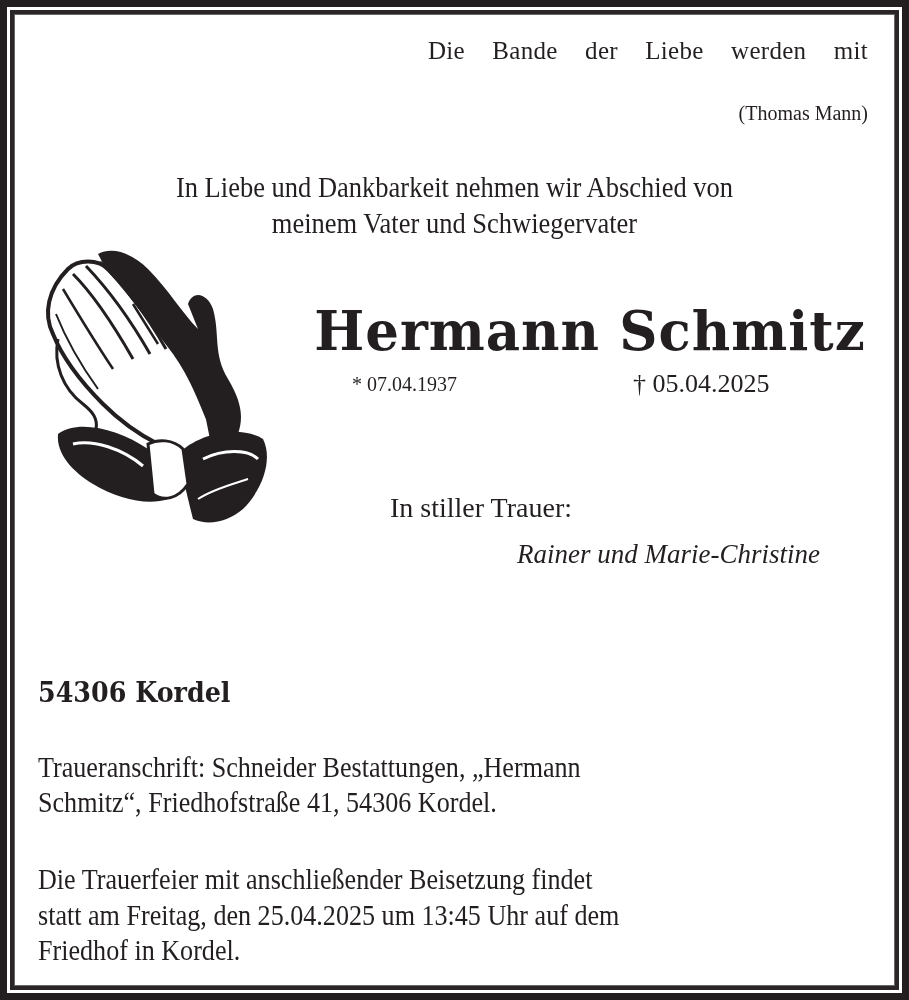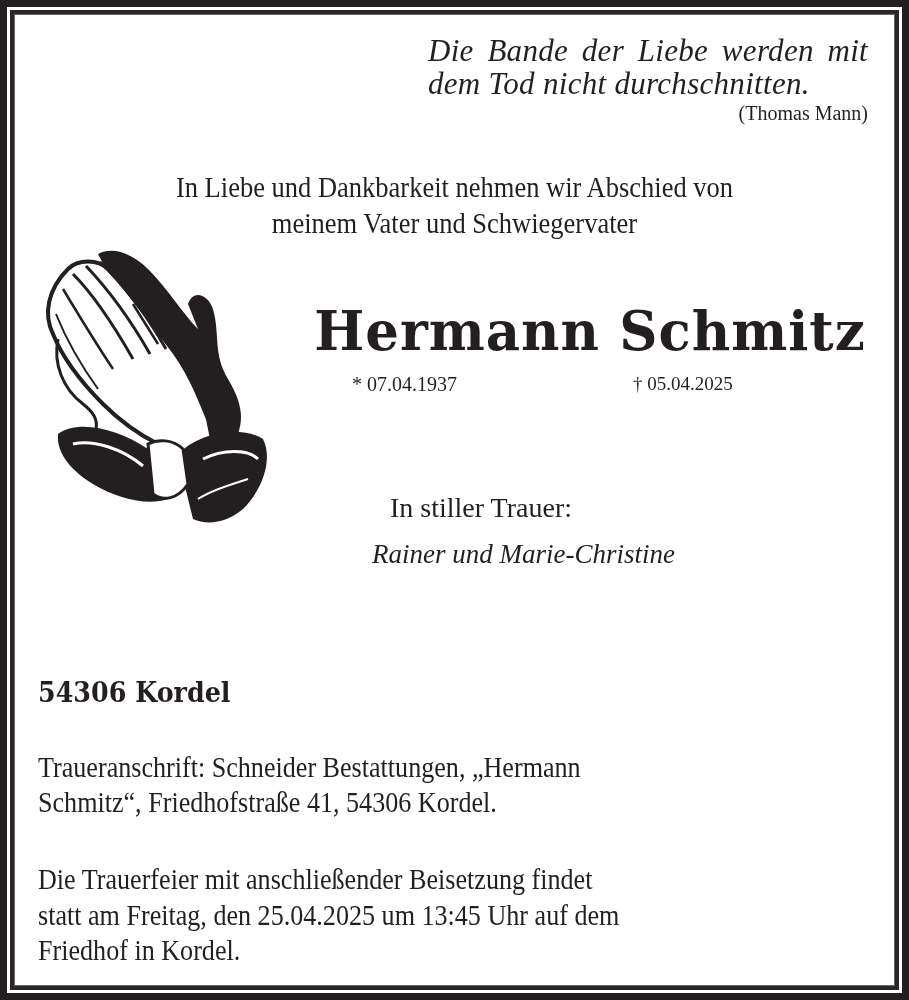--- a/index.html
+++ b/index.html
@@ -31,22 +31,21 @@
       box-shadow: inset 0 0 0 1px #6b6768;
     }
     .abs { position: absolute; margin: 0; }
 
     .quote {
       right: 41px;
       top: 34px;
       width: 440px;
       text-align: justify;
       text-align-last: justify;
-      font-style: italic;
-      font-size: 31px;
+      font-size: 25px;
       line-height: 33px;
       letter-spacing: 0.3px;
     }
     .quote .line2 {
       display: block;
       text-align: left;
       text-align-last: left;
     }
     .quote-author {
       right: 41px;
@@ -89,37 +88,37 @@
     }
     .birth {
       left: 352px;
       top: 366px;
       font-size: 20px;
       line-height: 36px;
     }
     .death {
       left: 633px;
       top: 366px;
-      font-size: 19px;
+      font-size: 26px;
       line-height: 36px;
     }
 
     .mourning-label {
       left: 390px;
       width: 400px;
       top: 491px;
       text-align: left;
       font-size: 28px;
       line-height: 34px;
     }
     .mourners {
-      left: 372px;
+      left: 360px;
       width: 460px;
       top: 537px;
-      text-align: left;
+      text-align: right;
       font-style: italic;
       font-size: 27px;
       line-height: 35px;
     }
     .mourners span { display: block; }
 
     .place {
       left: 38px;
       top: 676px;
       font-weight: bold;
@@ -150,21 +149,20 @@
     }
   </style>
 </head>
 <body>
 
 <div class="frame-outer"></div>
 <div class="frame-inner"></div>
 
 <div class="abs quote">
   <span>Die Bande der Liebe werden mit</span>
-  <span class="line2">dem Tod nicht durchschnitten.</span>
 </div>
 <div class="abs quote-author">(Thomas Mann)</div>
 
 <div class="abs intro">
   <div>In Liebe und Dankbarkeit nehmen wir Abschied von</div>
   <div>meinem Vater und Schwiegervater</div>
 </div>
 
 <svg class="abs hands" viewBox="0 0 234 282" xmlns="http://www.w3.org/2000/svg">
 

